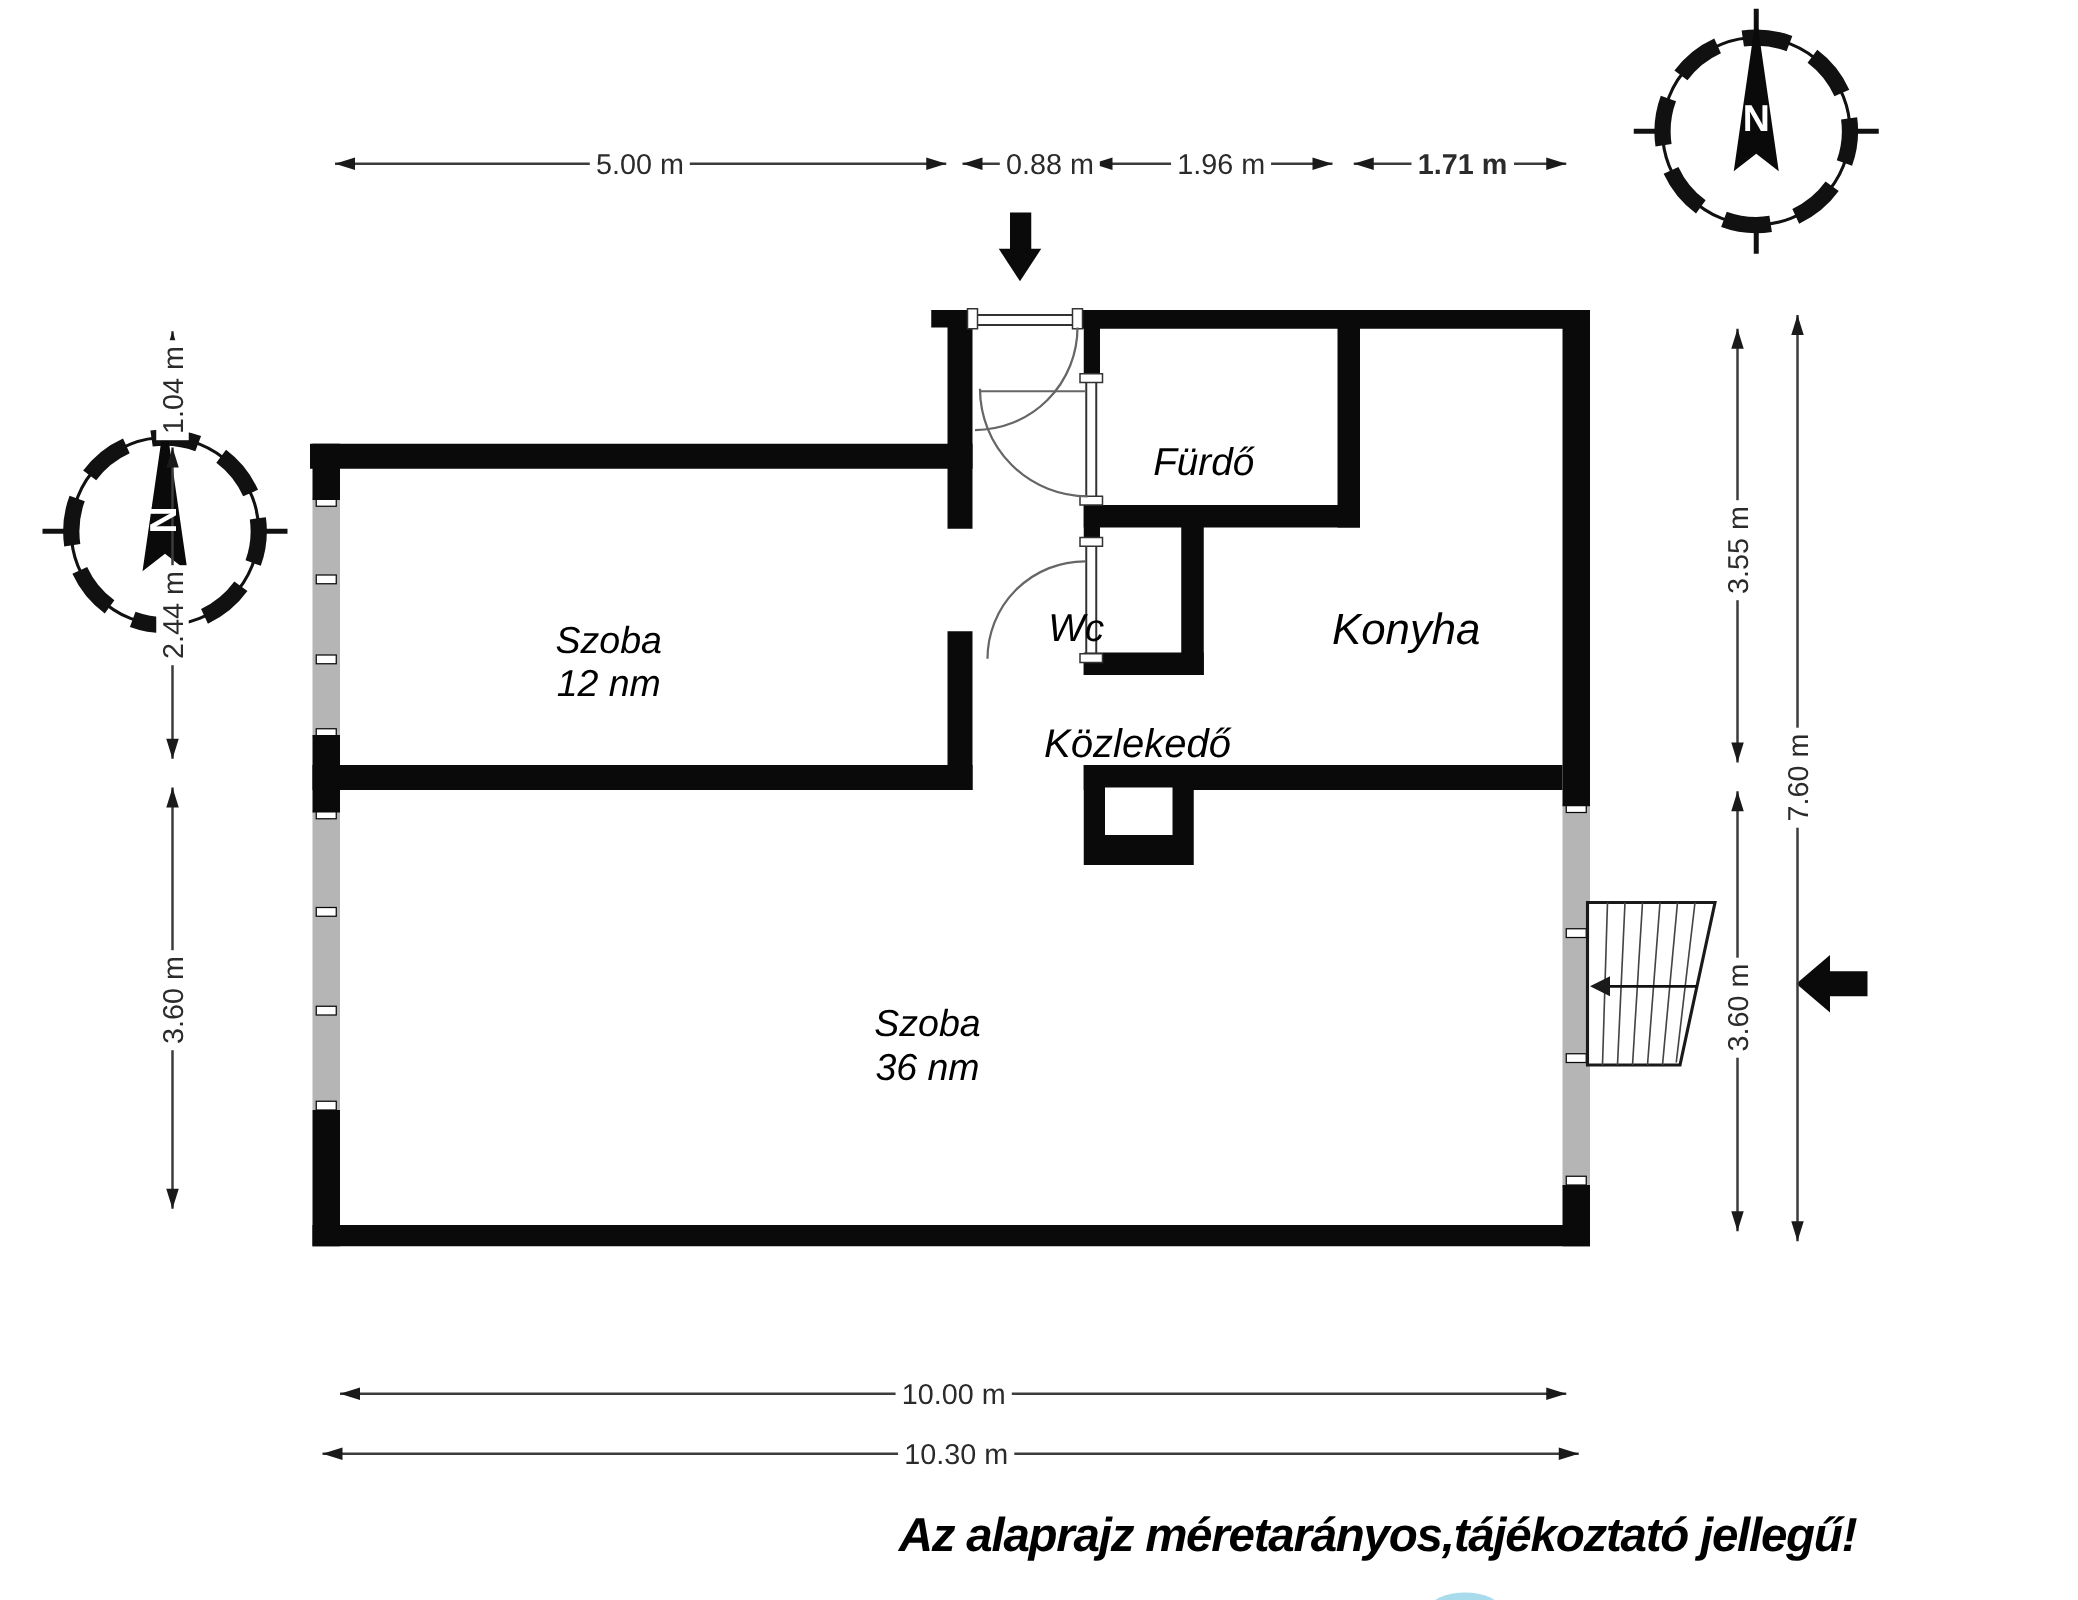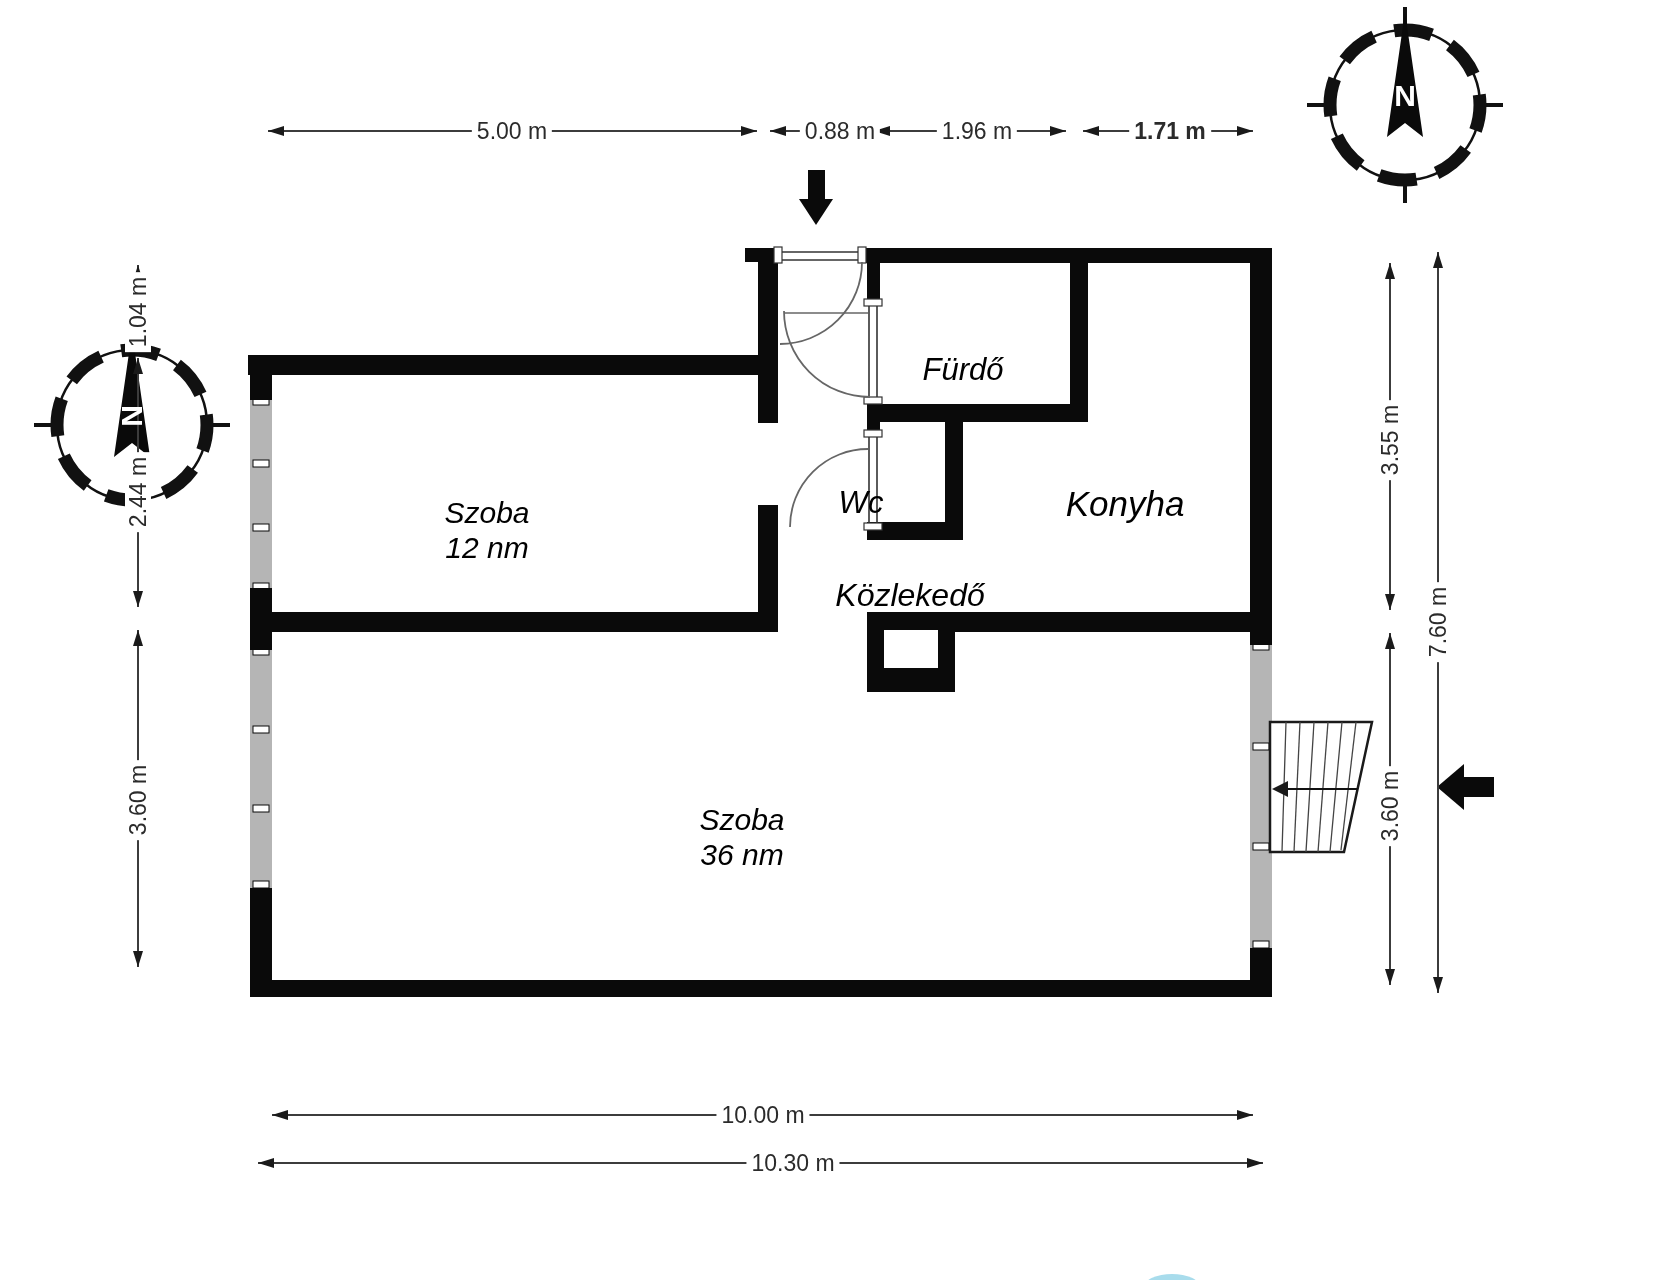--- a/index.html
+++ b/index.html
@@ -198,32 +198,33 @@
 
 <div class="label dim vert" style="left:138px;top:312px;">1.04 m</div>
 <div class="label dim vert" style="left:138px;top:492px;">2.44 m</div>
 <div class="label dim vert" style="left:138px;top:800px;">3.60 m</div>
 
 <div class="label dim vert" style="left:1390px;top:440px;">3.55 m</div>
 <div class="label dim vert" style="left:1390px;top:806px;">3.60 m</div>
 <div class="label dim vert" style="left:1438px;top:622px;">7.60 m</div>
 
 <div class="label dim" style="left:763px;top:1115px;text-align:right;">10.00 m</div>
-<div class="label dim" style="left:793px;top:1163px;">10.30 m</div>
+<div class="label dim" style="left:765px;top:1163px;">10.30 m</div>
 
 <div class="label room two-line" style="left:487px;top:506px;">
   <div>Szoba</div>
   <div>12 nm</div>
 </div>
 <div class="label room two-line" style="left:742px;top:813px;">
   <div>Szoba</div>
   <div>36 nm</div>
 </div>
 <div class="label room one-line" style="left:963px;top:346px;">Fürdő</div>
 <div class="label room one-line" style="left:861px;top:479px;">Wc</div>
 <div class="label room one-line" style="left:1125px;top:480px;font-size:35px;">Konyha</div>
 <div class="label room one-line" style="left:910px;top:571px;font-size:32px;">Közlekedő</div>
 
 <div class="compass-n" style="left:1405px;top:96px;">N</div>
 <div class="compass-n rot" style="left:132px;top:416px;">N</div>
 
+<div class="label disclaimer" style="left:1102px;top:1229px;">Az alaprajz méretarányos,tájékoztató jellegű!</div>
 
 </div>
 
 </body></html>

